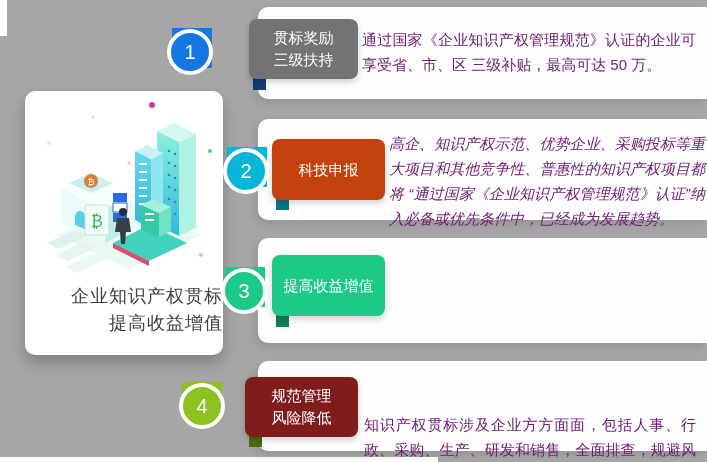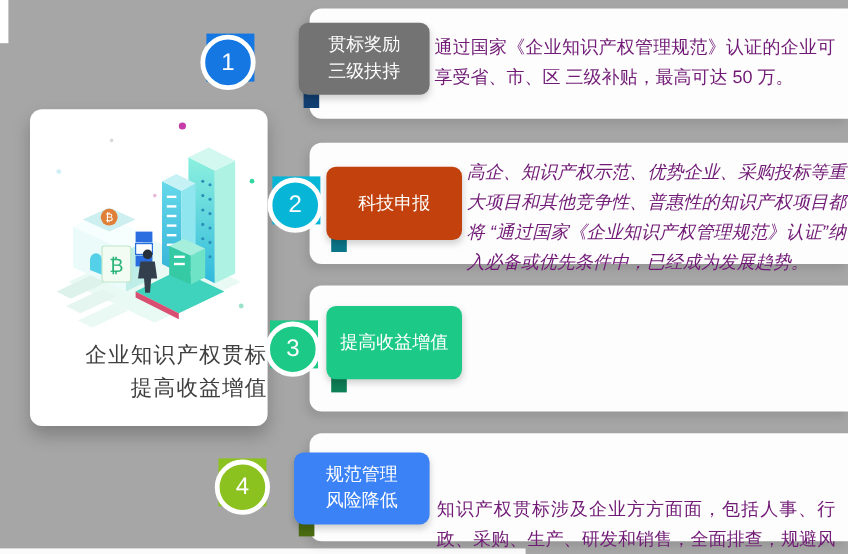--- a/index.html
+++ b/index.html
@@ -47,21 +47,21 @@
 
   
   .tag{
     position:absolute;border-radius:8px;color:#ffffff;font-size:15px;line-height:22px;
     display:flex;flex-direction:column;justify-content:center;align-items:center;
     z-index:4;box-shadow:0 3px 6px rgba(0,0,0,.18);text-align:center;
   }
   .l0{left:249px;top:19px;width:109px;height:60px;background:#737373;}
   .l1{left:272px;top:139px;width:113px;height:61px;background:#c2410c;}
   .l2{left:272px;top:255px;width:113px;height:61px;background:#1cc987;}
-  .l3{left:245px;top:377px;width:113px;height:60px;background:#3b82f6;}
+  .l3{left:245px;top:377px;width:113px;height:60px;background:#7f1d1d;}
 
   .fold{position:absolute;width:13px;height:13px;z-index:3;}
   .f0{left:253px;top:77px;background:#123f72;}
   .f1{left:276px;top:197px;background:#0b7689;}
   .f2{left:276px;top:314px;background:#0f7f57;}
   .f3{left:249px;top:434px;background:#4a6b10;}
 
   
   .numsq{position:absolute;width:40px;height:40px;z-index:5;}
   .s0{left:172px;top:28px;background:#1577e2;}

